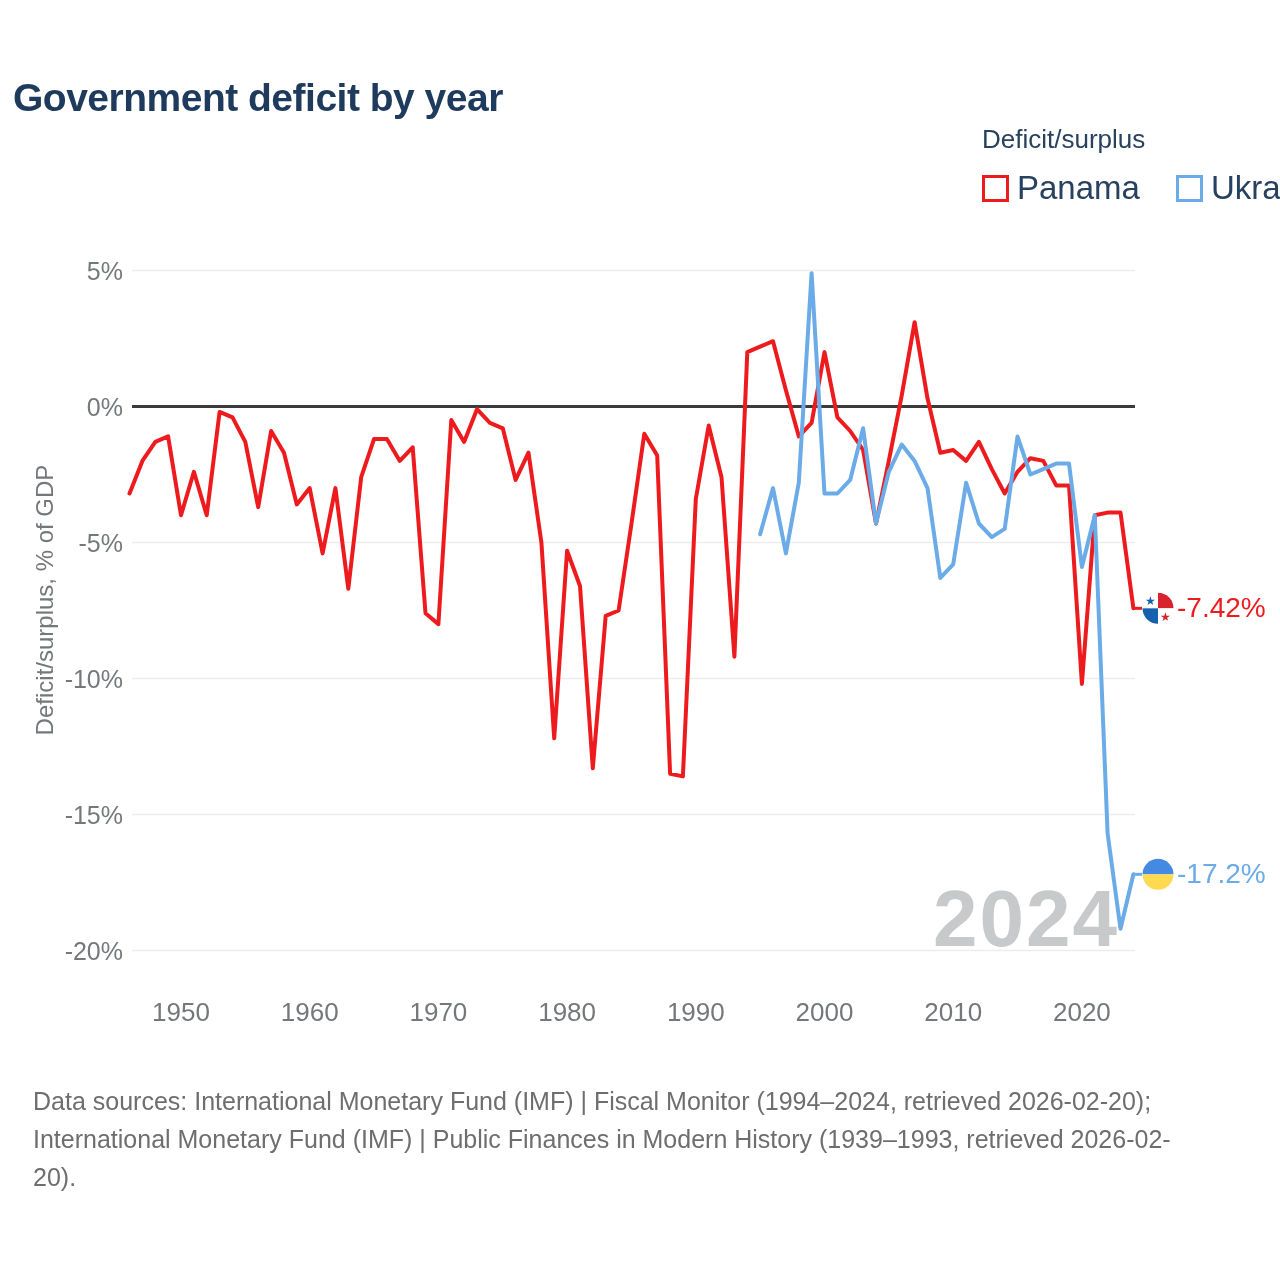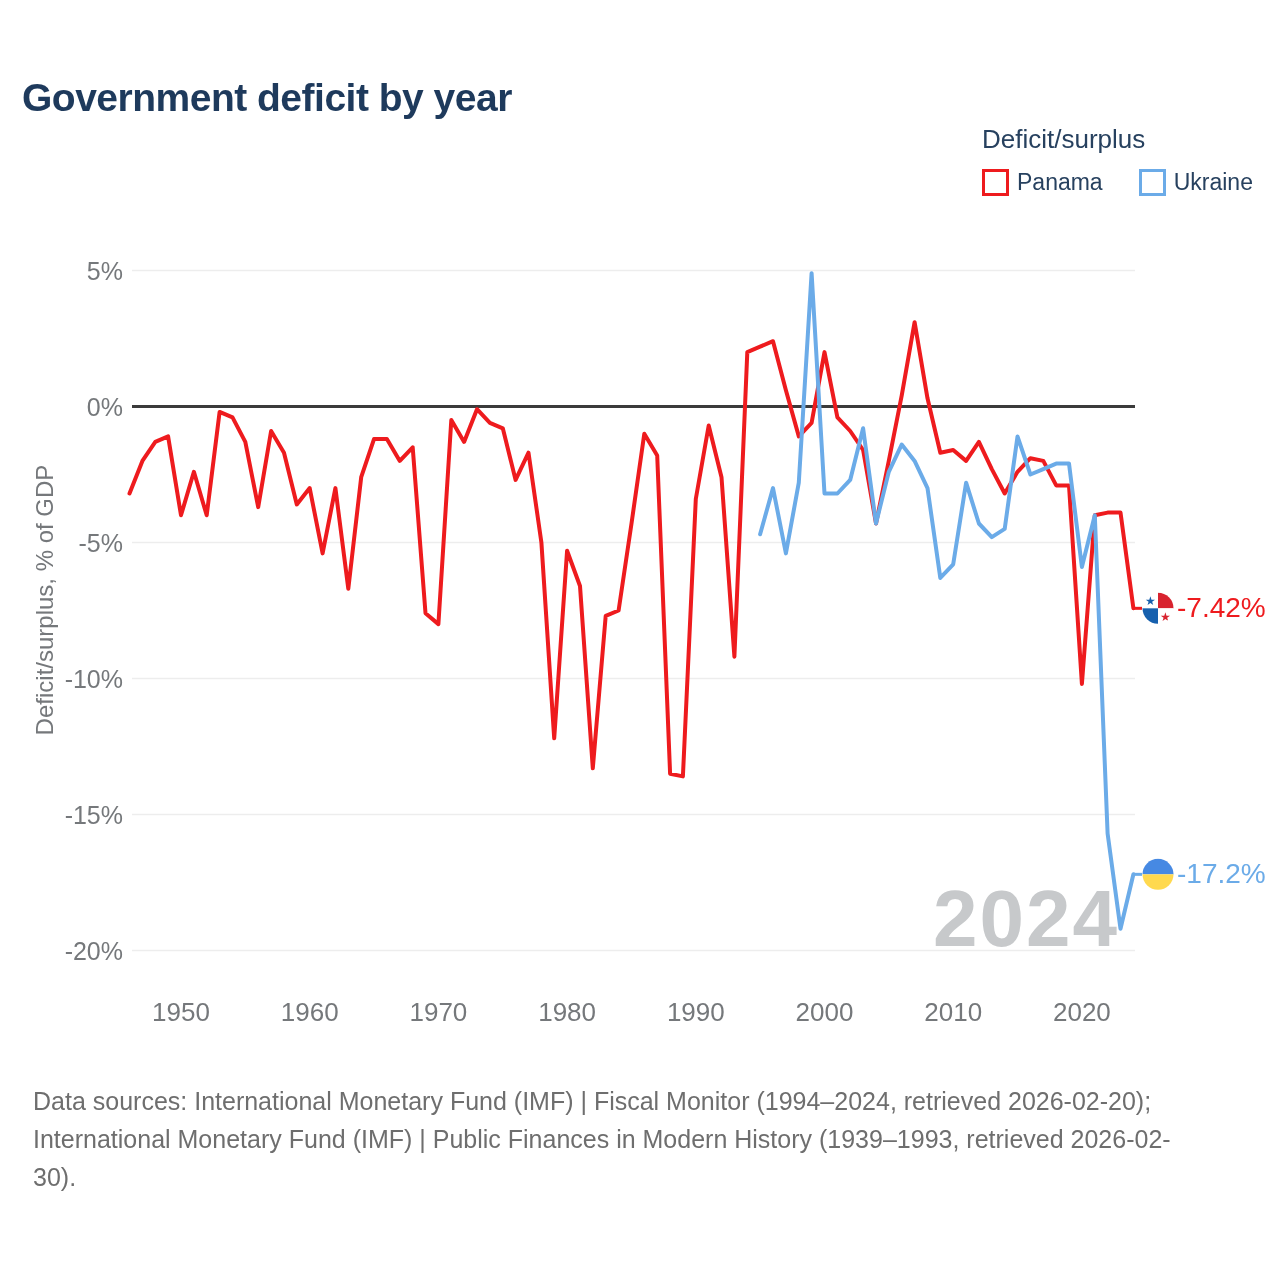--- a/index.html
+++ b/index.html
@@ -1,29 +1,29 @@
 <!DOCTYPE html>
 <html><head>
 <meta charset="utf-8">
 <style>
   html,body{margin:0;padding:0;}
   body{
     width:1280px;height:1280px;position:relative;background:#ffffff;
     font-family:"Liberation Sans", sans-serif;overflow:hidden;
   }
   .page-title{
-    position:absolute;left:22px;top:50px;
+    position:absolute;left:13px;top:50px;
     font-size:39px;font-weight:bold;color:#1e3a5c;letter-spacing:-0.5px;
   }
   .legend{position:absolute;left:982px;top:124px;}
   .legend-heading{font-size:26px;color:#27415f;margin-bottom:14px;}
   .legend-row{display:flex;align-items:center;gap:36px;}
   .legend-item{display:flex;align-items:center;gap:8px;cursor:pointer;}
   .legend-swatch{width:21px;height:21px;border:3px solid #999;background:#fff;flex:0 0 auto;}
-  .legend-label{font-size:23px;color:#27415f;}
+  .legend-label{font-size:33px;color:#27415f;}
   .y-axis-title{
     position:absolute;left:-104px;top:585px;width:300px;height:30px;
     text-align:center;transform:rotate(-90deg);
     font-size:24px;color:#75787b;white-space:nowrap;
   }
   #chart-svg{position:absolute;left:0;top:0;}
   .gridline{stroke:#ededed;stroke-width:1.5;}
   .zeroline{stroke:#3b3b3b;stroke-width:3;}
   .ytick{fill:#75787b;font-size:25px;text-anchor:end;}
   .xtick{fill:#75787b;font-size:26px;text-anchor:middle;}
@@ -108,14 +108,14 @@
         <rect x="1142" y="858.3399999999999" width="32" height="16" fill="#4689e3"></rect>
         <rect x="1142" y="874.3399999999999" width="32" height="16" fill="#ffd94f"></rect>
       </g>
     </g>
     <text x="1177" y="883.3" fill="#6babe8" class="endlabel">-17.2%</text>
   </svg>
 
 <div class="footer">
   <div>Data sources: International Monetary Fund (IMF) | Fiscal Monitor (1994–2024, retrieved 2026-02-20);</div>
   <div>International Monetary Fund (IMF) | Public Finances in Modern History (1939–1993, retrieved 2026-02-</div>
-  <div>30).</div>
+  <div>20).</div>
 </div>
 
 </body></html>

